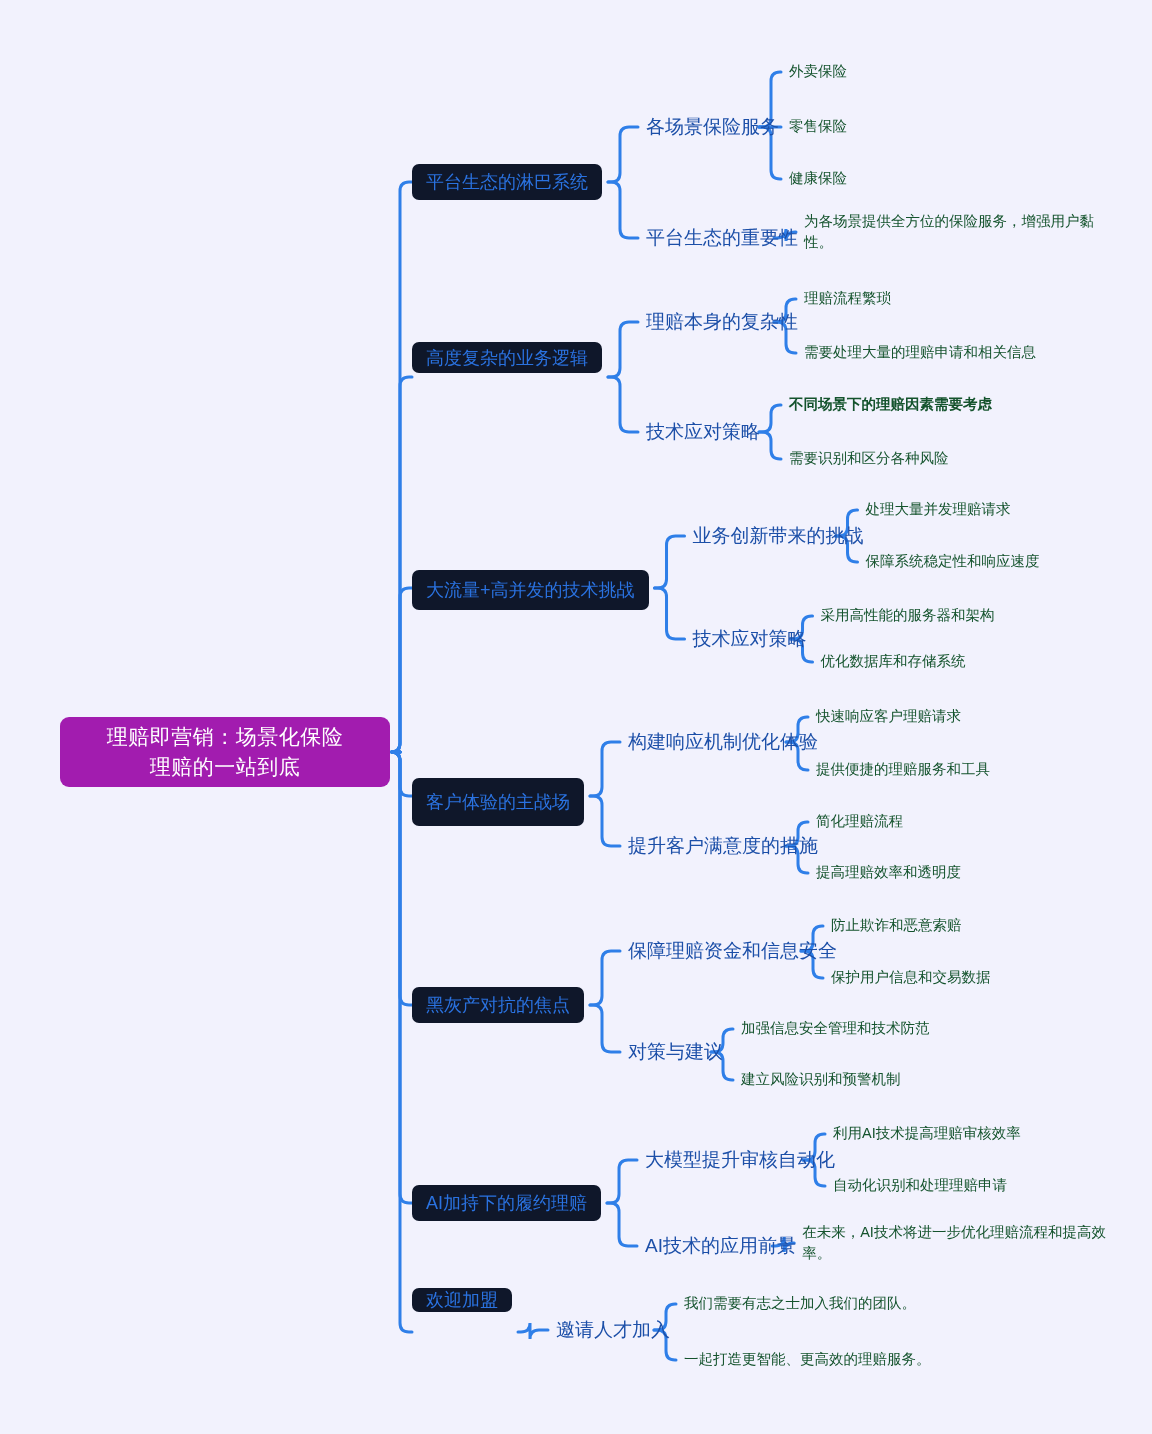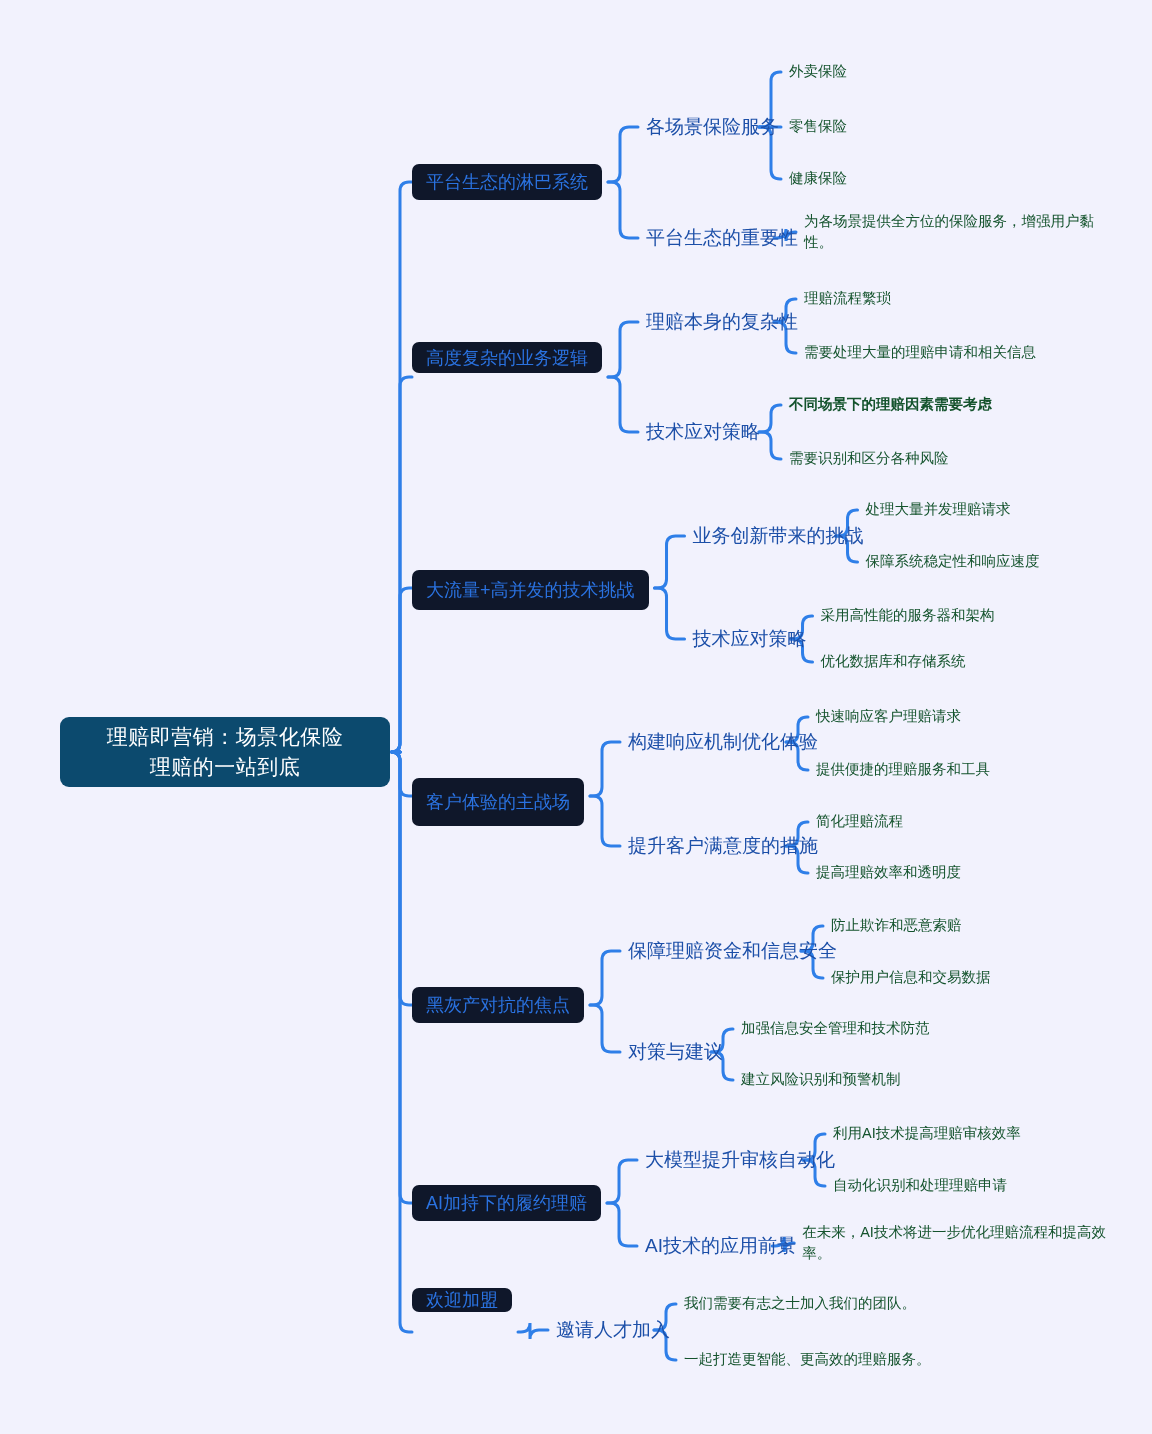--- a/index.html
+++ b/index.html
@@ -28,21 +28,21 @@
     pointer-events: none;
   }
   .node {
     position: absolute;
     box-sizing: border-box;
     display: flex;
     align-items: center;
   }
   
   .root {
-    background: #0c4a6e;
+    background: #a21caf;
     color: #ffffff;
     border-radius: 9px;
     font-size: 21px;
     line-height: 30px;
     text-align: center;
     justify-content: center;
     letter-spacing: 0.5px;
   }
   .root .txt { display: block; width: 100%; }
   

